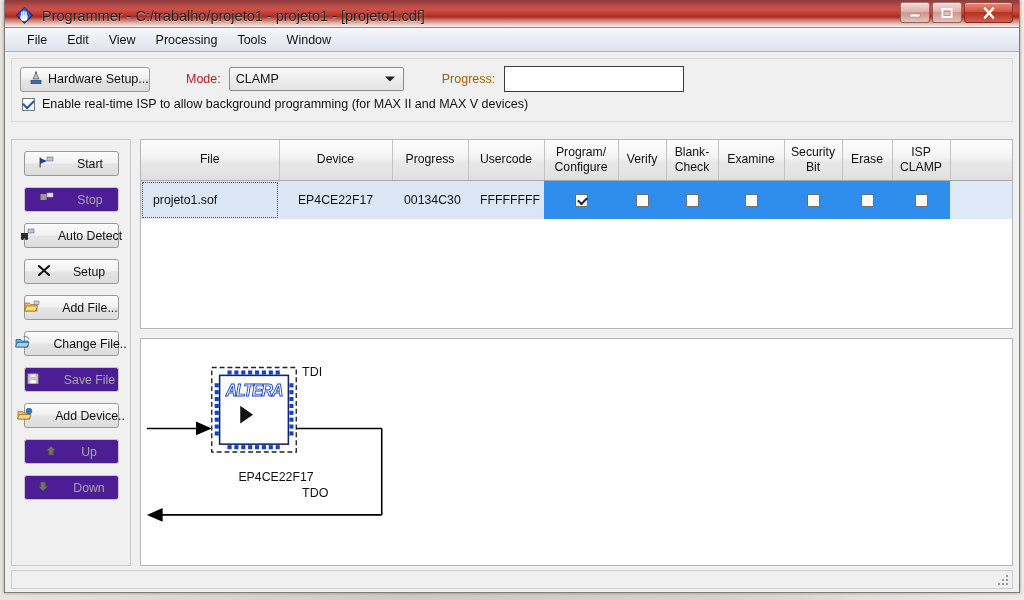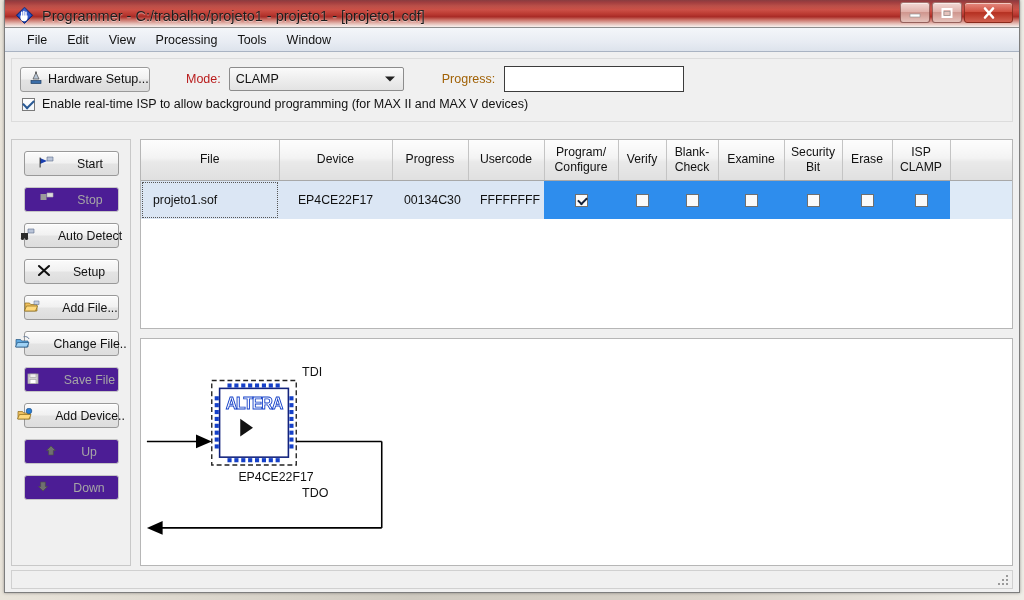--- a/index.html
+++ b/index.html
@@ -292,21 +292,21 @@
 
   
   #diagram-panel {
     flex: 1;
     margin-top: 9px;
     background: #ffffff;
     border: 1px solid #b6b6b6;
     position: relative;
     overflow: hidden;
   }
-  #chip-wrap { position: absolute; left: 0; top: 14px; width: 100%; height: 100%; }
+  #chip-wrap { position: absolute; left: 0; top: 1px; width: 100%; height: 100%; font-style: italic; }
 
   
   #statusbar {
     position: absolute;
     left: 6px; right: 6px; bottom: 3px;
     height: 19px;
     background: #f0f0f0;
     border: 1px solid #d0d0d0;
   }
   #grip {

